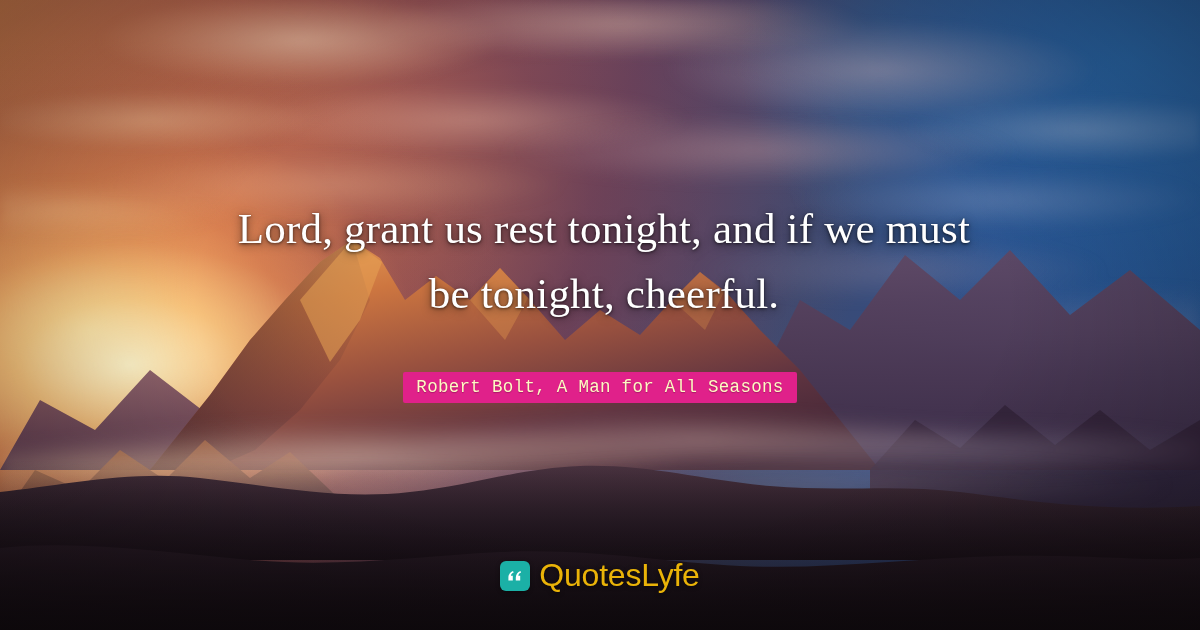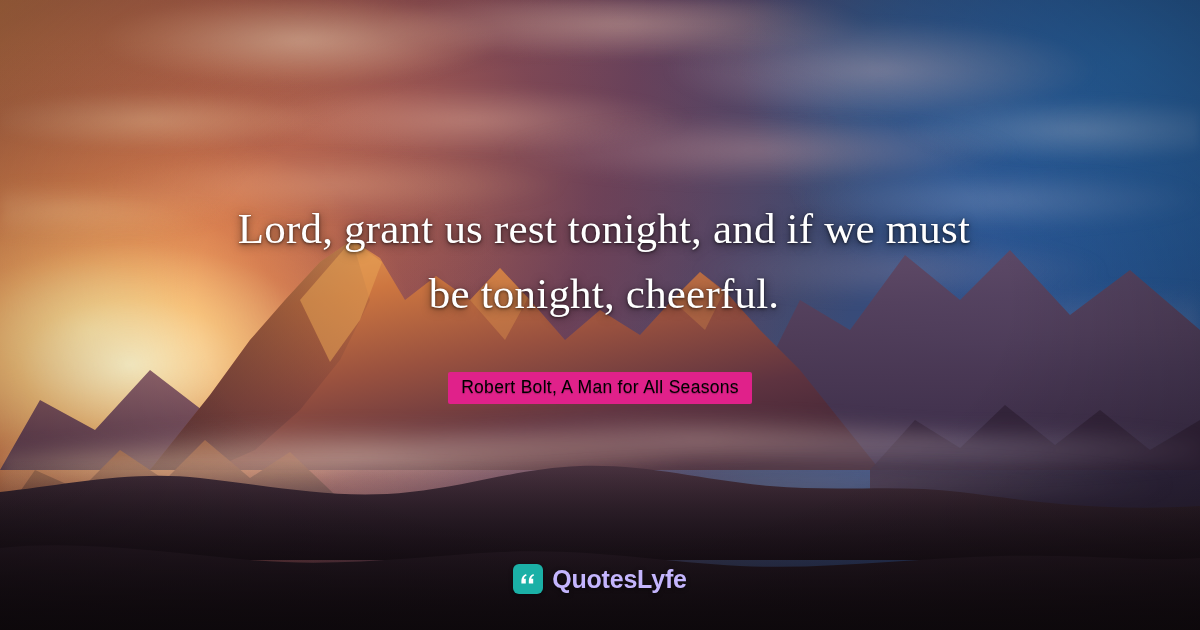--- a/index.html
+++ b/index.html
@@ -112,22 +112,22 @@
     text-shadow: 0 2px 10px rgba(0,0,0,0.55), 0 1px 3px rgba(0,0,0,0.6);
   }
 
   .author-wrap {
     position:absolute; left:0; top:372px; width:1200px;
     text-align:center;
   }
   .author-badge {
     display:inline-block;
     background:#e0218a;
-    color:#000000;
-    font-family:Liberation Sans, sans-serif;
+    color:#fef9c3;
+    font-family:Liberation Mono, monospace;
     font-size:17.5px;
     letter-spacing:0.3px;
     padding:5px 13px 6px 13px;
     border-radius:2px;
     text-shadow:0 1px 1px rgba(0,0,0,0.25);
   }
 
   
   .logo-wrap {
     position:absolute; left:0; bottom:36px; width:1200px;
@@ -135,23 +135,23 @@
   }
   .logo-mark {
     width:30px; height:30px; border-radius:6px;
     background:#1bb0a6;
     display:flex; align-items:center; justify-content:center;
     box-shadow:0 1px 4px rgba(0,0,0,0.4);
   }
   .logo-mark svg { display:block; }
   .logo-text {
     font-family:"Liberation Sans", sans-serif;
-    font-weight:bold;
-    font-size:25px;
-    color:#c4b5fd;
+    font-weight:normal;
+    font-size:32px;
+    color:#eab308;
     letter-spacing:-0.2px;
     text-shadow:0 1px 4px rgba(0,0,0,0.55);
   }
 </style>
 </head>
 <body>
 
 <div id="stage">
 
   <div class="layer sky-base"></div>

